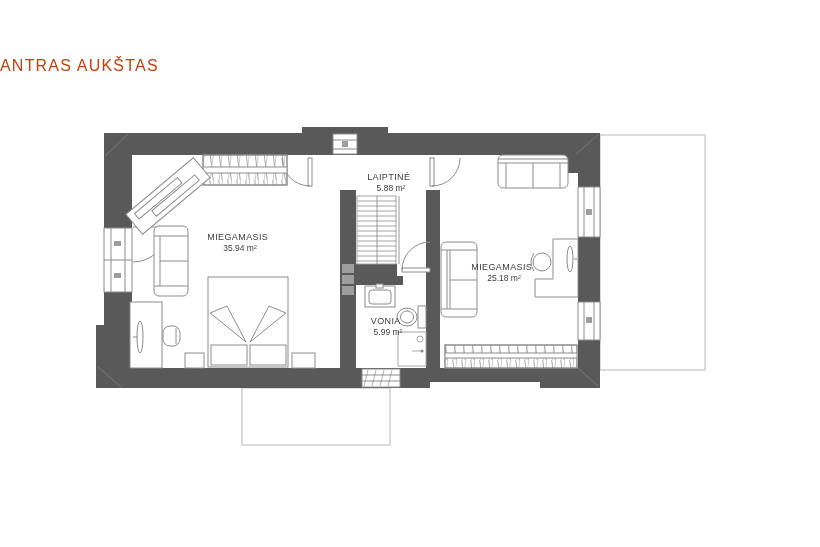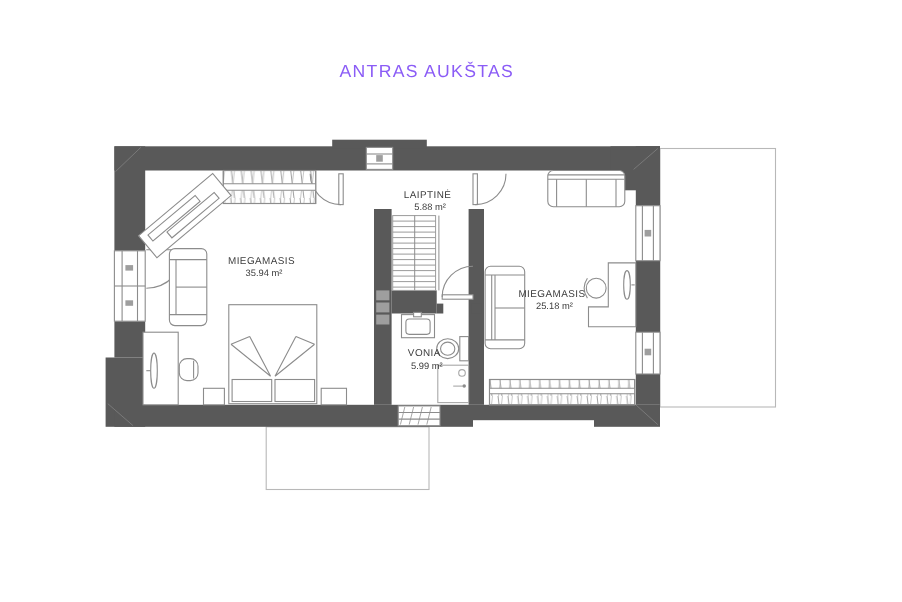--- a/index.html
+++ b/index.html
@@ -1,19 +1,19 @@
 <!DOCTYPE html>
 <html><head>
 <meta charset="utf-8">
 <style>
   html,body{margin:0;padding:0;background:#ffffff;}
   .page{position:relative;width:820px;height:547px;background:#ffffff;overflow:hidden;
         font-family:"Liberation Sans",sans-serif;}
-  .title{position:absolute;top:57px;left:0;width:776px;text-align:center;
-         font-size:16px;letter-spacing:1.2px;color:#8b5cf6;font-weight:400;}
+  .title{position:absolute;top:57px;left:0;width:776px;text-align:left;
+         font-size:16px;letter-spacing:1.2px;color:#c2410c;font-weight:400;}
   svg text{font-family:"Liberation Sans",sans-serif;fill:#3c3c3c;}
   .room-name{font-size:9px;letter-spacing:0.4px;}
   .room-area{font-size:8.5px;}
 </style>
 </head>
 <body>
 
 <div class="page">
 
   <div class="title">ANTRAS AUKŠTAS</div>

